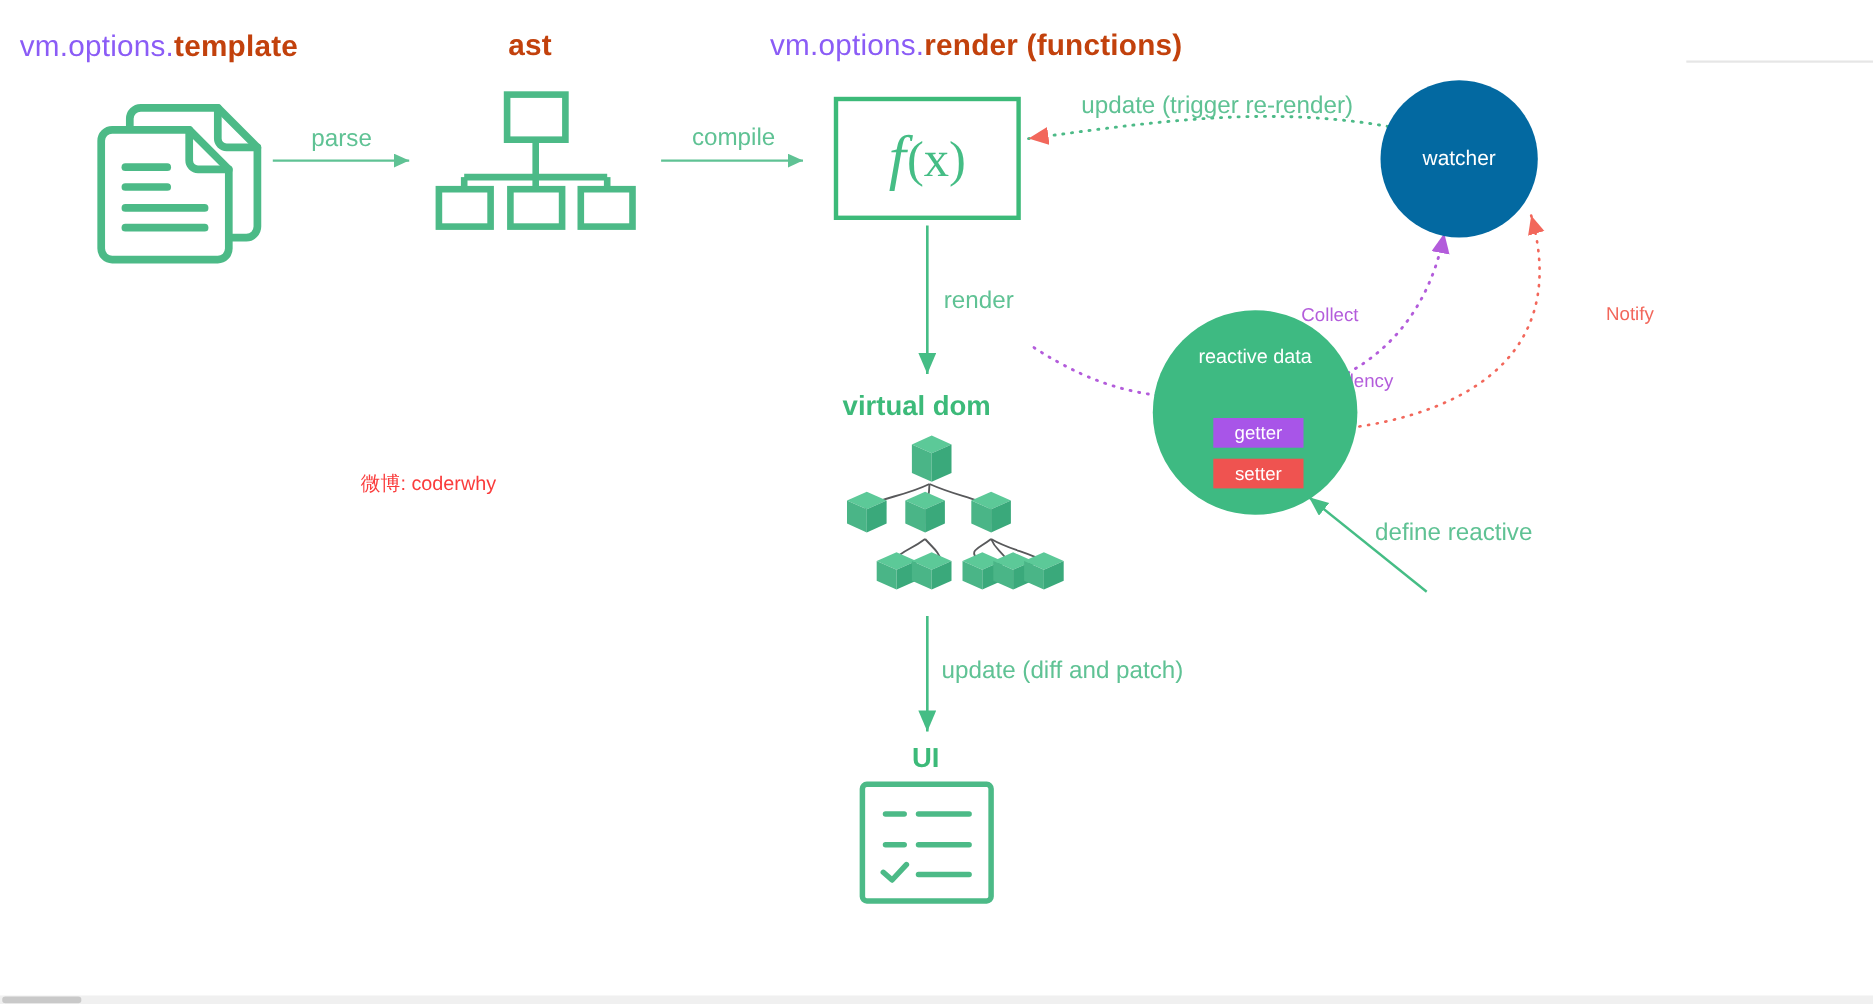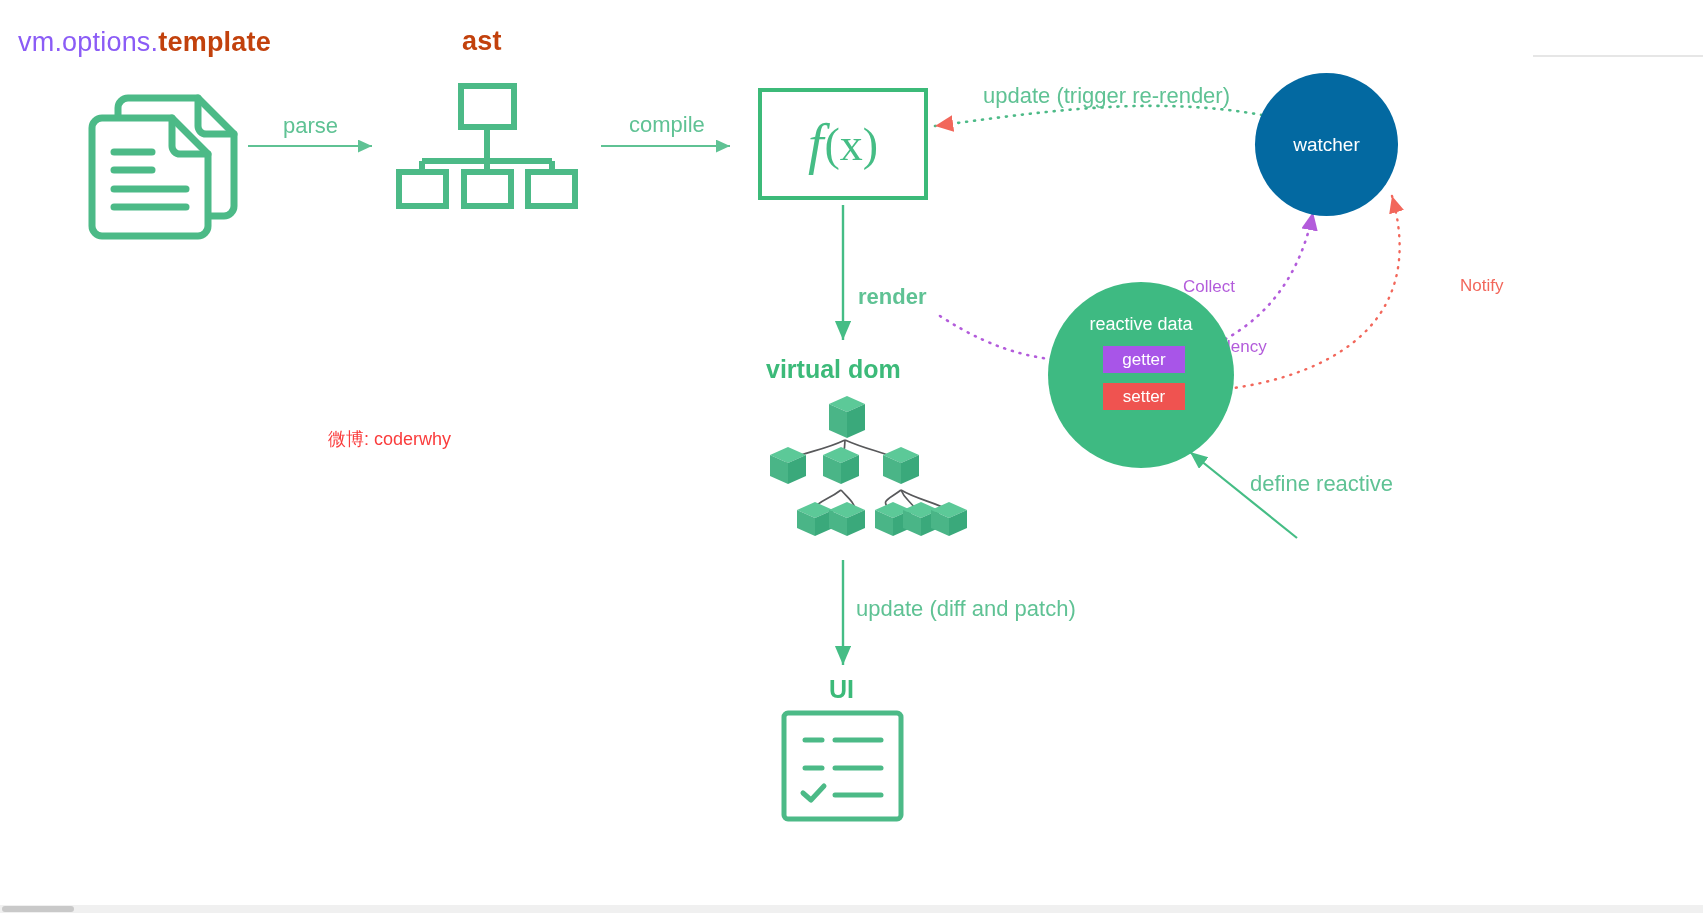--- a/index.html
+++ b/index.html
@@ -18,21 +18,21 @@
   .hdr .dim{color:#8b5cf6;}
   .hdr .hi{color:#c2410c;font-weight:bold;}
   #h-template{left:18px;top:27px;}
   #h-ast{left:462px;top:26px;}
   #h-render{left:700px;top:26px;}
 
   
   .edge-lbl{color:#5fc294;font-size:22px;}
   #lbl-parse{left:283px;top:113px;}
   #lbl-compile{left:629px;top:112px;}
-  #lbl-render{left:858px;top:284px;font-weight:bold;}
+  #lbl-render{left:858px;top:260px;}
   #lbl-update-trigger{left:983px;top:83px;}
   #lbl-update-diff{left:856px;top:596px;}
   #lbl-define-reactive{left:1250px;top:471px;}
   #lbl-collect{left:1144px;top:238px;color:#b35cdb;text-align:center;width:130px;line-height:1.16;}
   #lbl-notify{left:1460px;top:276px;color:#f2675b;}
 
   
   #cap-virtualdom{left:766px;top:355px;color:#3cba79;font-size:25px;font-weight:bold;}
   #cap-ui{left:829px;top:675px;color:#3cba79;font-size:25px;font-weight:bold;}
   #cap-weibo{left:328px;top:427px;color:#fa3c3c;font-size:18px;}
@@ -51,21 +51,21 @@
            display:flex;align-items:center;justify-content:center;}
   #watcher span{color:#ffffff;font-size:19px;}
 
   
   #reactive{position:absolute;left:1048px;top:282px;width:186px;height:186px;
             border-radius:50%;background:#3eba82;}
   #reactive-title{position:absolute;left:0;top:32px;width:100%;text-align:center;
                   color:#ffffff;font-size:18px;}
   .acc-box{position:absolute;left:55px;width:82px;height:27px;
            display:flex;align-items:center;justify-content:center;
-           color:#ffffff;font-size:17px;}
+           color:#ffffff;font-size:17px;margin-top:34px;}
   #getter-box{top:64px;background:#a855e8;}
   #setter-box{top:101px;background:#ef5350;}
 
   
   #vmdata-box{position:absolute;left:1226px;top:543px;width:166px;height:67px;
               background:#3eba82;display:flex;align-items:center;justify-content:center;}
   #vmdata-box span{color:#e8f6ef;font-size:26px;}
 
   
   #scroll-bottom{position:absolute;left:0;top:905px;width:1703px;height:8px;background:#f0f0f0;}
@@ -226,20 +226,21 @@
       <line x1="835" y1="768" x2="881" y2="768"></line>
       <polyline points="803,793 811,800 824,786" stroke-linejoin="round"></polyline>
       <line x1="835" y1="795" x2="881" y2="795"></line>
     </g>
   </svg>
 
   <div class="lbl hdr" id="h-template"><span class="dim">vm.options.</span><span class="hi">template</span></div>
 
   <div class="lbl hdr" id="h-ast"><span class="hi">ast</span></div>
 
+  <div class="lbl hdr" id="h-render"><span class="dim">vm.options.</span><span class="hi">render (functions)</span></div>
 
   <div class="lbl edge-lbl" id="lbl-parse">parse</div>
   <div class="lbl edge-lbl" id="lbl-compile">compile</div>
   <div class="lbl edge-lbl" id="lbl-render">render</div>
   <div class="lbl edge-lbl" id="lbl-update-trigger">update (trigger re-render)</div>
   <div class="lbl edge-lbl" id="lbl-update-diff">update (diff and patch)</div>
   <div class="lbl edge-lbl" id="lbl-define-reactive">define reactive</div>
 
   <div class="lbl" id="lbl-collect" style="font-size:17px;">
     <div>Collect</div>

